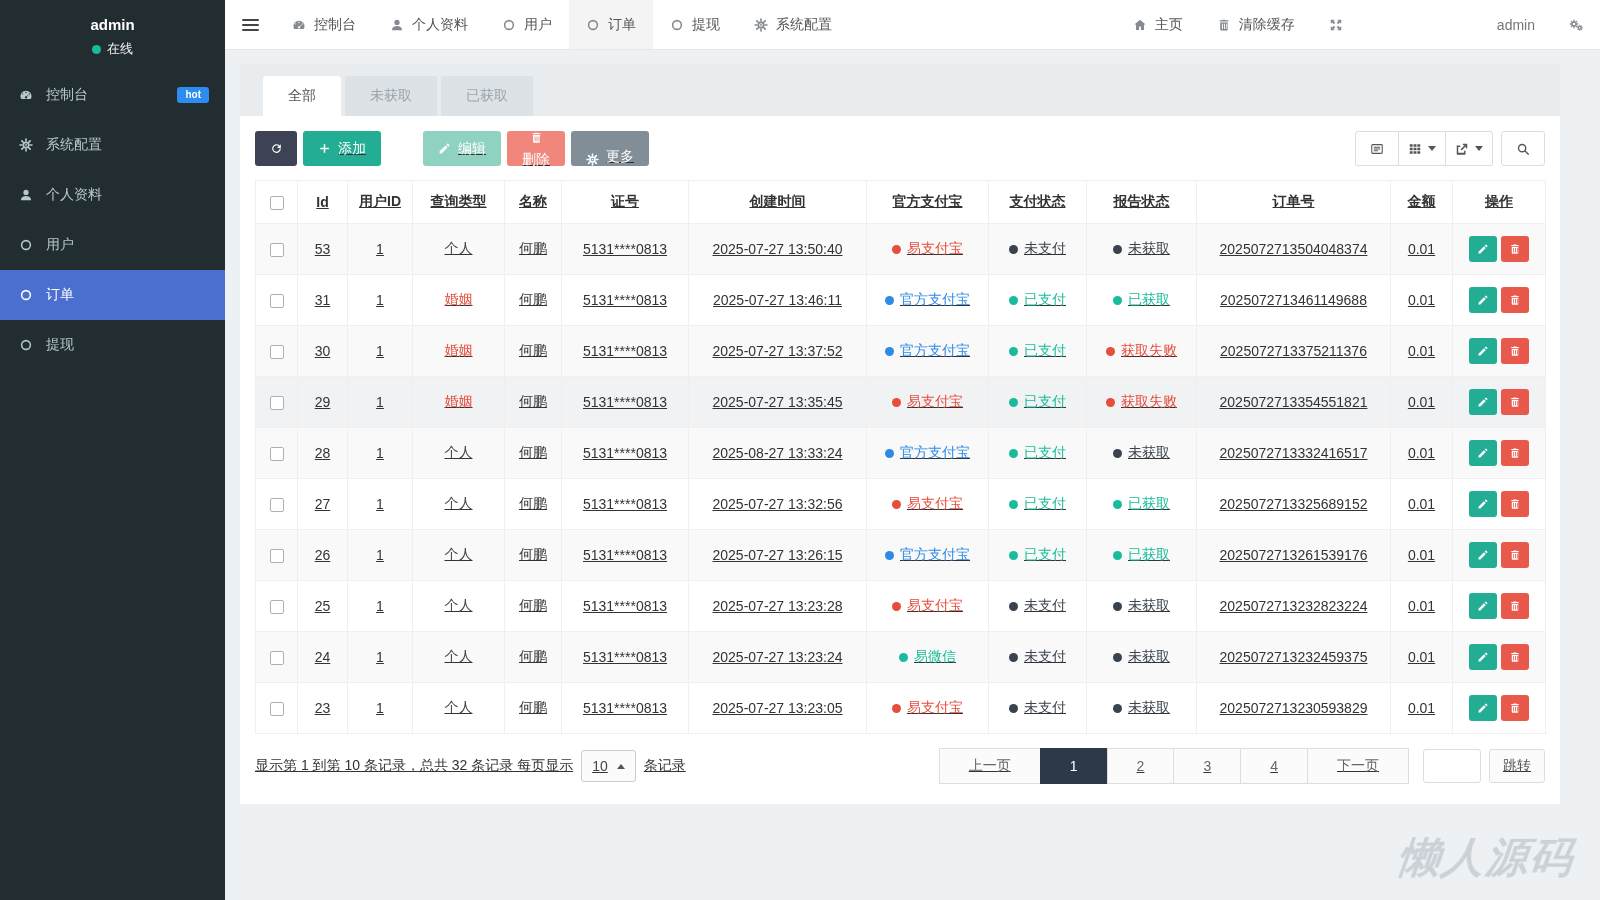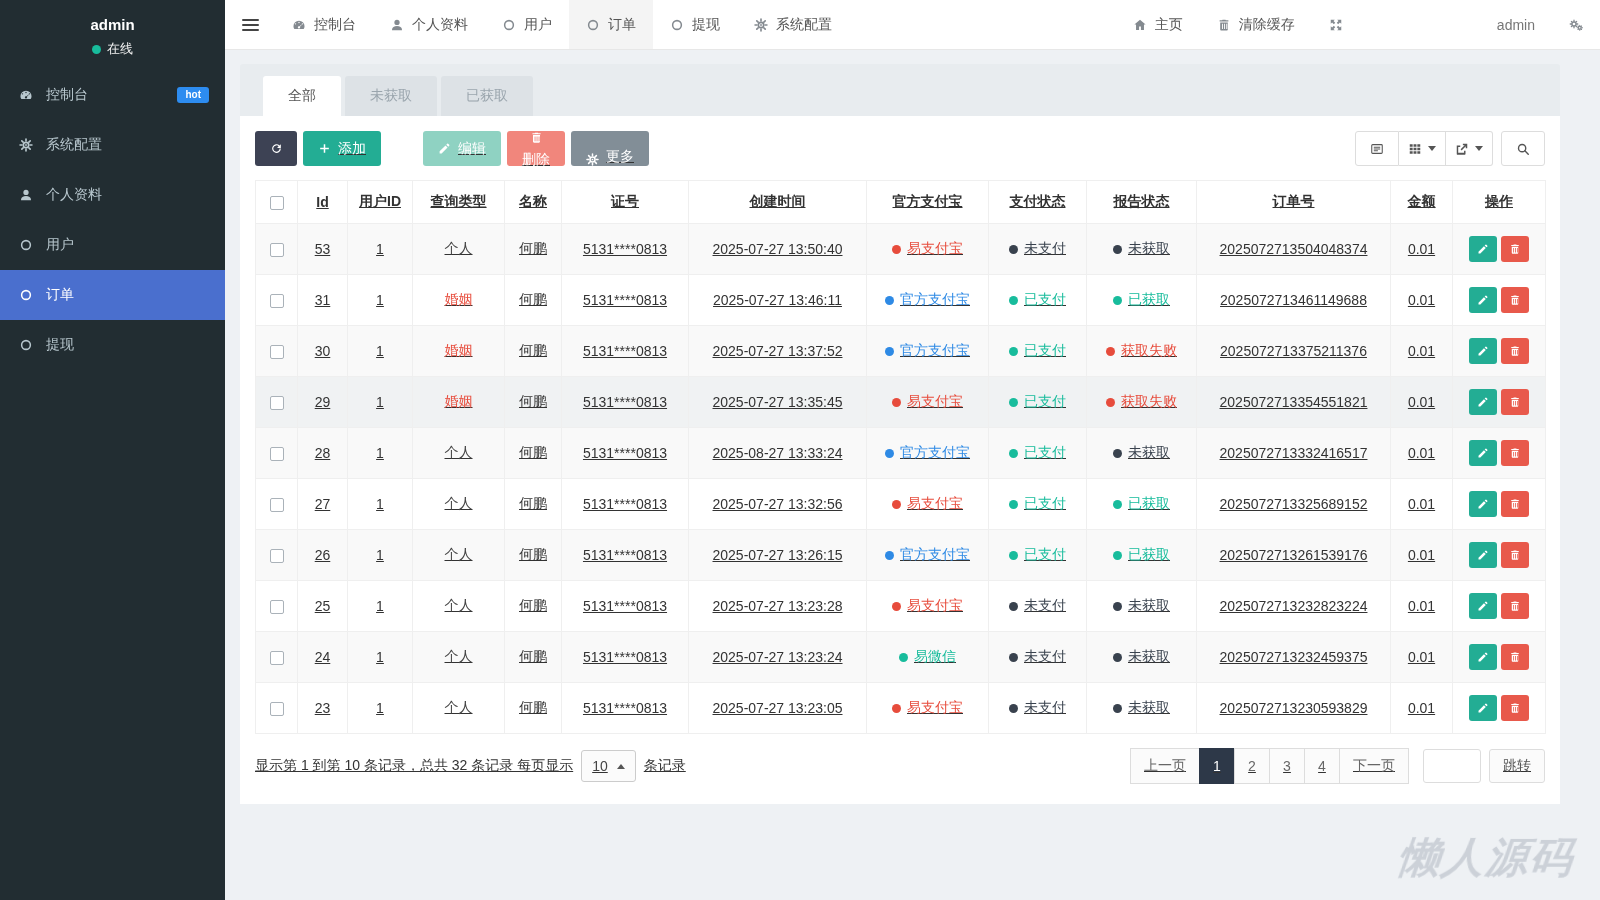--- a/index.html
+++ b/index.html
@@ -78,21 +78,21 @@
   .row-btn svg { width:12px; height:12px; }
   .row-btn.edit { background:#23ad94; }
   .row-btn.del { background:#e8594b; }
 
   
   .table-footer { display:flex; justify-content:space-between; align-items:center; margin-top:14px; font-size:14px; color:#333; }
   .footer-left { display:flex; align-items:center; gap:8px; }
   .page-size { display:inline-flex; align-items:center; gap:9px; border:1px solid #ccc; background:#fbfbfb; border-radius:3px; padding:7px 10px; cursor:pointer; color:#444; }
   .footer-right { display:flex; align-items:center; }
   .pager { display:flex; }
-  .page-btn { height:36px; min-width:36px; padding:0 13px; border:1px solid #ddd; background:#fbfbfb; color:#666; display:inline-flex; align-items:center; justify-content:center; font-size:14px; cursor:pointer; margin-left:-1px; }
+  .page-btn { height:36px; min-width:36px; padding:0 29px; border:1px solid #ddd; background:#fbfbfb; color:#666; display:inline-flex; align-items:center; justify-content:center; font-size:14px; cursor:pointer; margin-left:-1px; }
   .pager .page-btn:first-child { margin-left:0; }
   .page-btn.active { background:#2d3848; border-color:#2d3848; color:#fff; }
   .jump-input { width:58px; height:34px; border:1px solid #ddd; border-radius:3px; margin-left:14px; outline:none; padding:0 8px; font-family:inherit; }
   .jump-btn { height:34px; padding:0 13px; border:1px solid #ddd; background:#fbfbfb; border-radius:3px; color:#555; margin-left:8px; cursor:pointer; font-size:14px; font-family:inherit; }
 
   .watermark { position:fixed; right:26px; bottom:14px; font-size:42px; font-weight:bold; font-style:italic; color:#ccd1d8; letter-spacing:2px; transform:skewX(-6deg); user-select:none; }
 </style>
 </head>
 <body>
 

